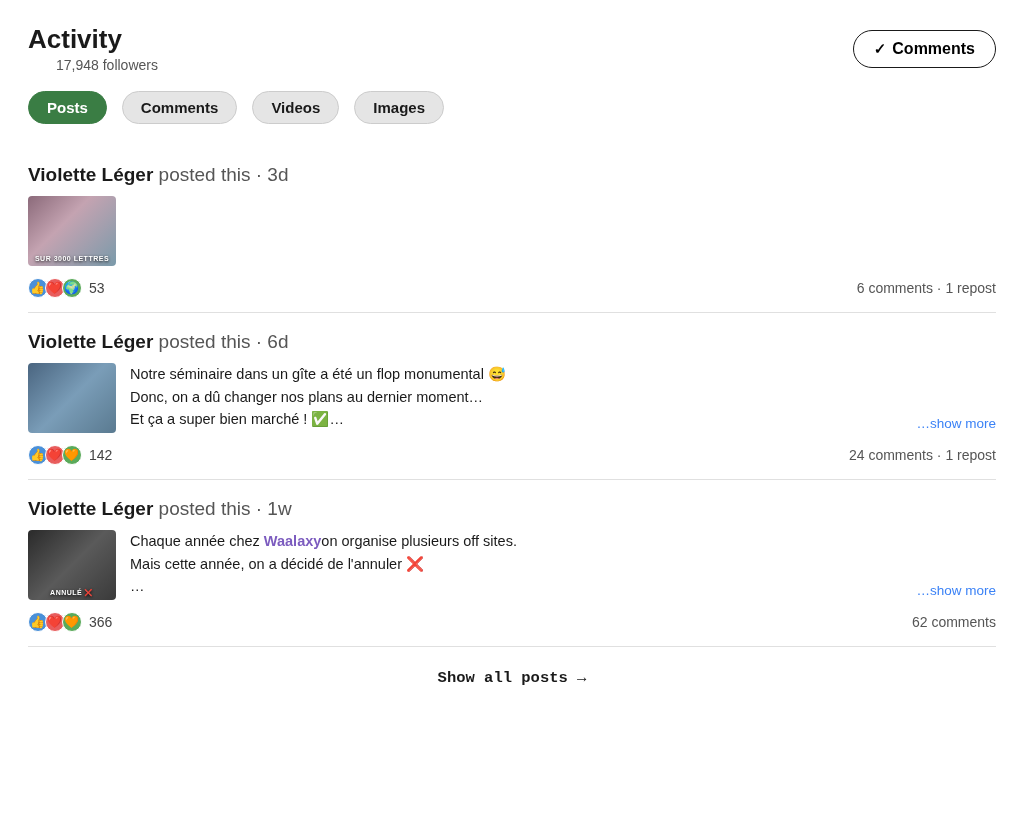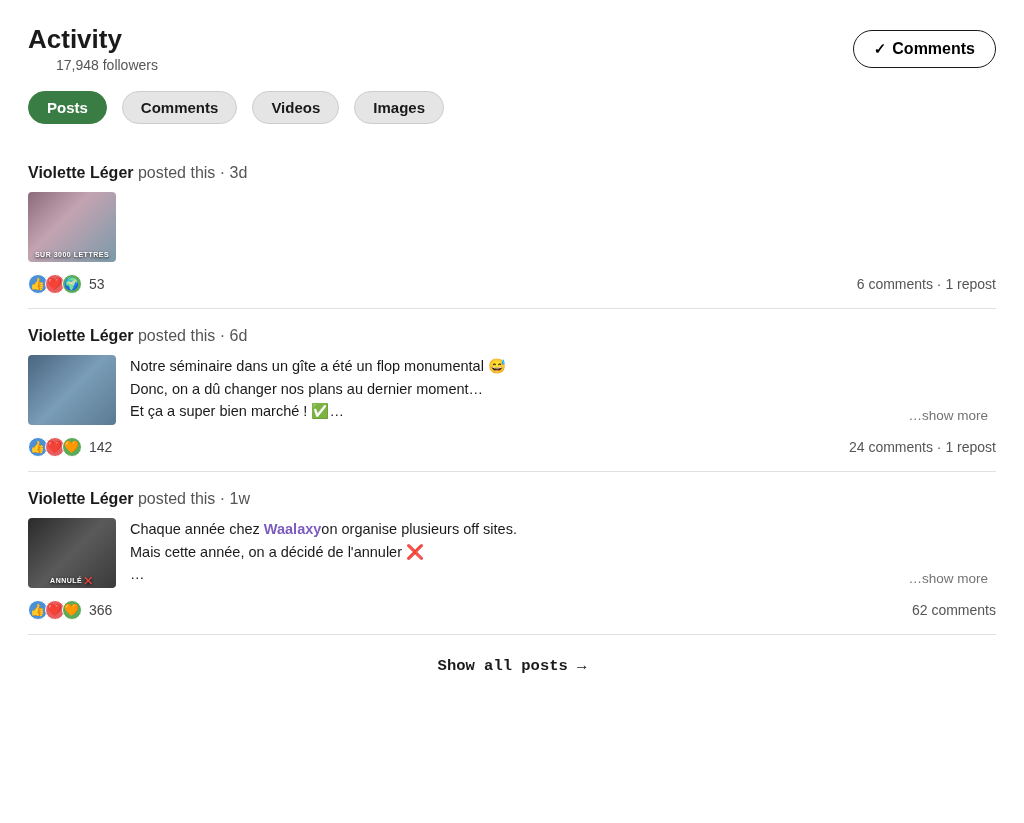--- a/index.html
+++ b/index.html
@@ -73,21 +73,21 @@
       color: #fff;
       border-color: #3a7d44;
     }
 
     .post-block {
       padding: 18px 0 14px 0;
       border-bottom: 1px solid #e0e0e0;
     }
 
     .post-meta {
-      font-size: 16px;
+      font-size: 19px;
       color: #555;
       margin-bottom: 10px;
     }
 
     .post-meta .author {
       font-weight: 700;
       color: #1a1a1a;
     }
 
     .post-content-row {
@@ -128,23 +128,23 @@
     }
 
     .post-link {
       color: #7c5cbf;
       font-weight: 600;
       text-decoration: none;
     }
 
     .show-more {
       font-size: 13.5px;
-      color: #737373;
+      color: #3b82f6;
       position: absolute;
-      right: 8px;
+      right: 0;
       bottom: 0;
       background: #fff;
       padding-left: 4px;
     }
 
     .post-footer {
       display: flex;
       justify-content: space-between;
       align-items: center;
       margin-top: 12px;

